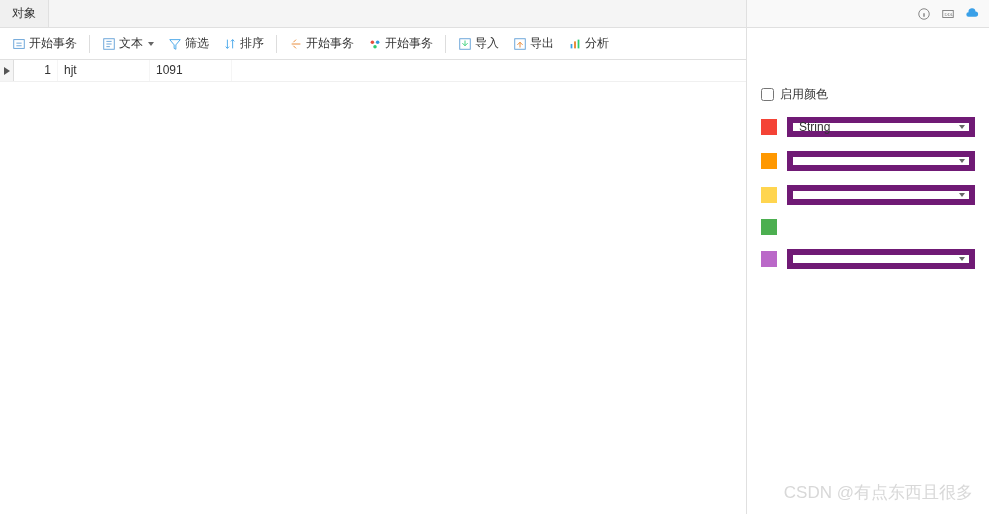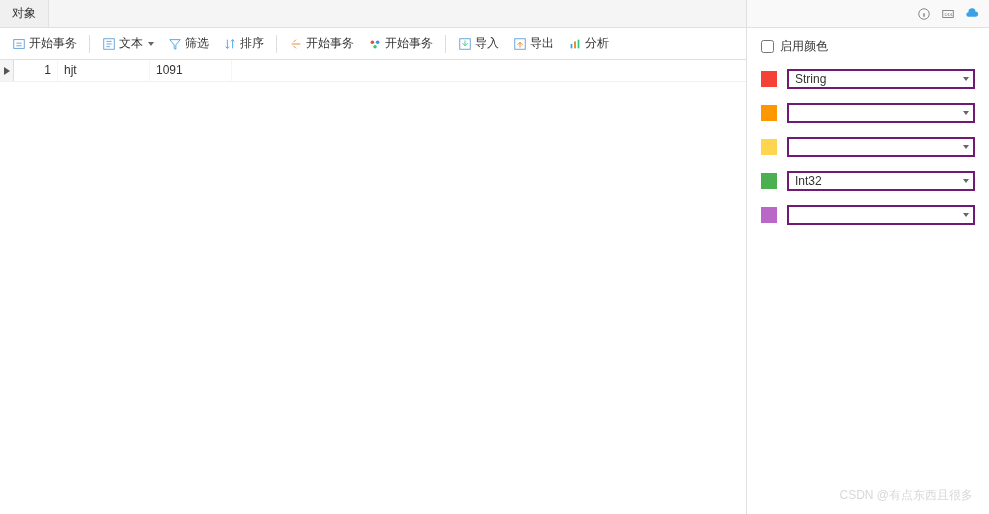--- a/index.html
+++ b/index.html
@@ -1,40 +1,40 @@
 <!DOCTYPE html>
 <html><head>
 <meta charset="utf-8">
 <style>
 * { box-sizing: border-box; margin: 0; padding: 0; }
 body { font-family: "Microsoft YaHei", Arial, sans-serif; font-size: 12px; color: #333; background: #fff; width: 989px; height: 514px; overflow: hidden; position: relative; }
 .container { display: flex; height: 100%; }
 .main { flex: 1; display: flex; flex-direction: column; border-right: 1px solid #e0e0e0; }
-.side { width: 242px; display: flex; flex-direction: column; background: #fff; }
+.side { width: 242px; display: flex; flex-direction: column; background: #fff; gap: 48px; }
 .tabs { display: flex; height: 28px; background: #f5f5f5; border-bottom: 1px solid #e0e0e0; }
 .tab { padding: 0 12px; display: flex; align-items: center; height: 27px; border-right: 1px solid #e0e0e0; background: #f0f0f0; cursor: pointer; gap: 4px; }
 .tab.active { background: #fff; border-bottom: 1px solid #fff; margin-bottom: -1px; }
 .tab-icon { width: 12px; height: 12px; display: inline-flex; }
 .toolbar { display: flex; align-items: center; height: 32px; padding: 0 6px; gap: 2px; border-bottom: 1px solid #e0e0e0; background: #fff; }
 .tbtn { display: flex; align-items: center; padding: 3px 6px; gap: 3px; cursor: pointer; border-radius: 2px; }
 .tb-sep { width: 1px; height: 18px; background: #ddd; margin: 0 4px; }
 .dropdown-caret { width: 0; height: 0; border-left: 3px solid transparent; border-right: 3px solid transparent; border-top: 4px solid #666; margin-left: 2px; }
 .grid { flex: 1; overflow: auto; }
 .grid-header { display: flex; background: linear-gradient(#fdfdfd,#f0f0f0); border-bottom: 1px solid #d0d0d0; height: 22px; }
 .grid-header .hcell { padding: 3px 6px; border-right: 1px solid #d8d8d8; color: #444; }
 .grid-row { display: flex; height: 22px; border-bottom: 1px solid #f0f0f0; }
 .grid-row .cell { padding: 3px 6px; border-right: 1px solid #f5f5f5; }
 .rowmark { width: 14px; display: flex; align-items: center; justify-content: center; background: #f5f5f5; border-right: 1px solid #ddd; }
 .side-top { height: 28px; display: flex; align-items: center; justify-content: flex-end; gap: 10px; padding: 0 10px; border-bottom: 1px solid #e0e0e0; background: #f9f9f9; }
 .side-body { padding: 10px 14px; }
 .enable-row { display: flex; align-items: center; gap: 6px; margin-bottom: 14px; }
 .color-row { display: flex; align-items: center; gap: 10px; margin-bottom: 14px; }
 .swatch { width: 16px; height: 16px; }
-.color-select { flex: 1; height: 20px; border: 2px solid #701a75; background: #fff; display: flex; align-items: center; justify-content: space-between; padding: 0 4px 0 6px; cursor: pointer; }
-.watermark { position: absolute; bottom: 10px; right: 16px; color: #d8d8d8; font-size: 12px; font-family: Arial; pointer-events: none; }
+.color-select { flex: 1; height: 20px; border: 6px solid #701a75; background: #fff; display: flex; align-items: center; justify-content: space-between; padding: 0 4px 0 6px; cursor: pointer; }
+.watermark { position: absolute; bottom: 10px; right: 16px; color: #d8d8d8; font-size: 17px; font-family: Arial; pointer-events: none; }
 .ic { width: 14px; height: 14px; display: inline-flex; align-items: center; justify-content: center; }
 </style>
 </head>
 <body>
 
 <div class="container">
   <div class="main">
     <div class="tabs">
       <div class="tab">
         <span>对象</span>
@@ -184,24 +184,20 @@
           </div>
           <div class="color-row">
     <div class="swatch" style="background:#ffd54f"></div>
     <div class="color-select">
       <span></span>
       <span class="dropdown-caret"></span>
     </div>
           </div>
           <div class="color-row">
     <div class="swatch" style="background:#4caf50"></div>
-    <div class="color-select">
-      <span>Int32</span>
-      <span class="dropdown-caret"></span>
-    </div>
           </div>
           <div class="color-row">
     <div class="swatch" style="background:#ba68c8"></div>
     <div class="color-select">
       <span></span>
       <span class="dropdown-caret"></span>
     </div>
           </div>
         </div>
     </div>

